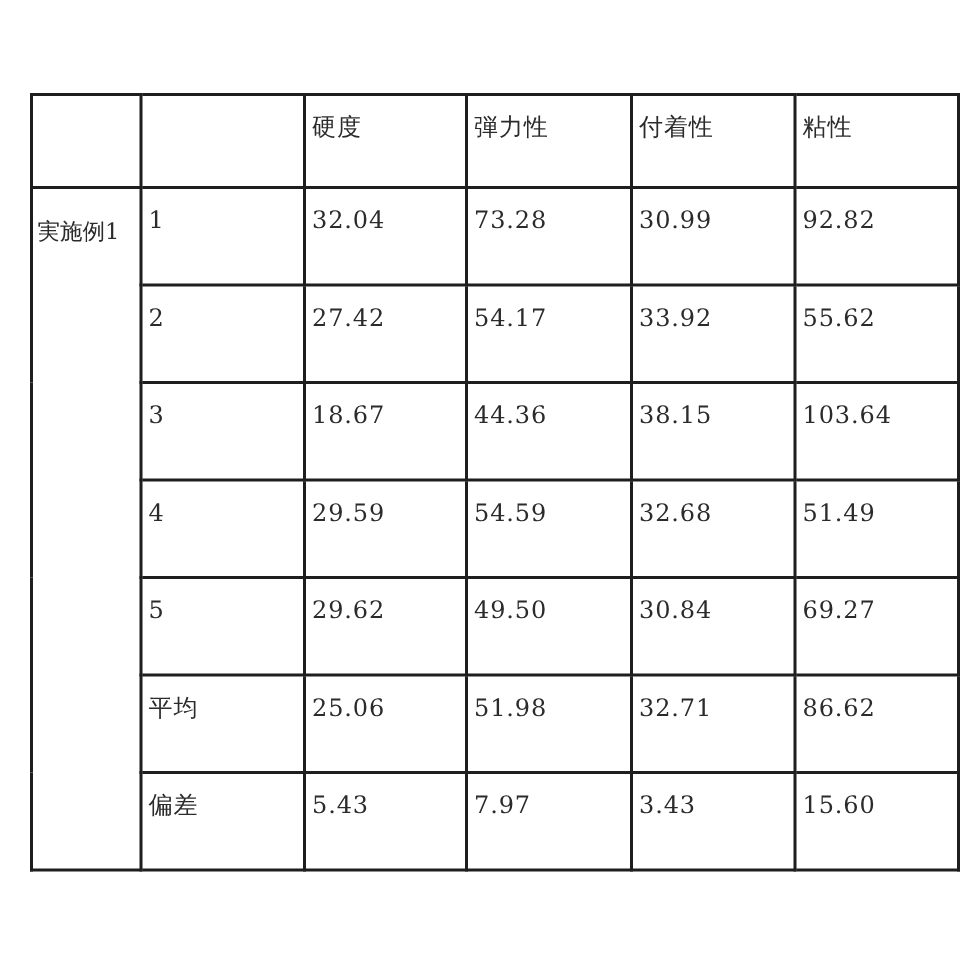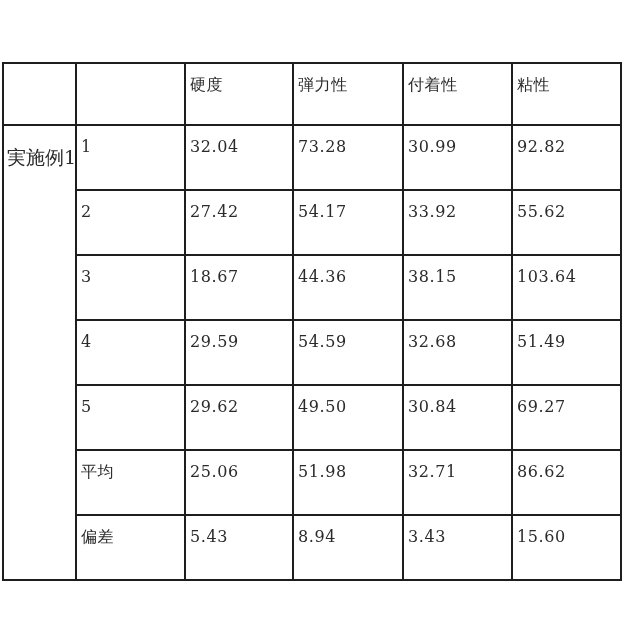--- a/index.html
+++ b/index.html
@@ -10,42 +10,42 @@
   .page {
     position: relative;
     width: 640px;
     height: 640px;
     background: #ffffff;
     font-family: "DejaVu Serif", serif;
     color: #2b2b2b;
   }
   .data-table {
     position: absolute;
-    left: 2px;
+    left: 20px;
     top: 62px;
     width: 618px;
     border-collapse: collapse;
     table-layout: fixed;
     font-size: 16px;
     color: #2b2b2b;
   }
   .data-table td {
     border: 2px solid #1e1e1e;
     vertical-align: top;
     padding: 11px 3px 0 4px;
     letter-spacing: 0.6px;
     overflow: hidden;
     white-space: nowrap;
   }
   .data-table tr { height: 65px; }
   .data-table tr.header-row { height: 62px; }
   .data-table td.group-cell {
     padding-top: 19px;
     padding-left: 3px;
-    font-size: 19px;
+    font-size: 15px;
     letter-spacing: 0;
   }
 </style>
 </head>
 <body>
 
 <div class="page">
   <table class="data-table">
     <colgroup>
       <col style="width:73px">
@@ -103,19 +103,19 @@
       <tr>
         <td>平均</td>
         <td>25.06</td>
         <td>51.98</td>
         <td>32.71</td>
         <td>86.62</td>
       </tr>
       <tr>
         <td>偏差</td>
         <td>5.43</td>
-        <td>8.94</td>
+        <td>7.97</td>
         <td>3.43</td>
         <td>15.60</td>
       </tr>
     </tbody>
   </table>
 </div>
 
 </body></html>

